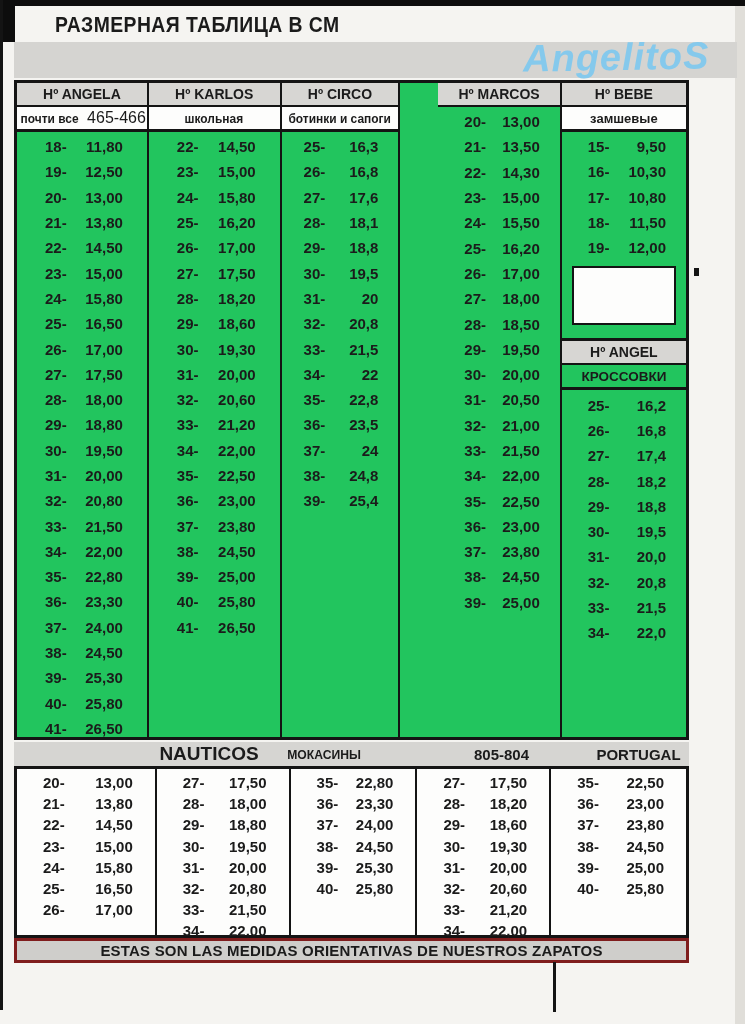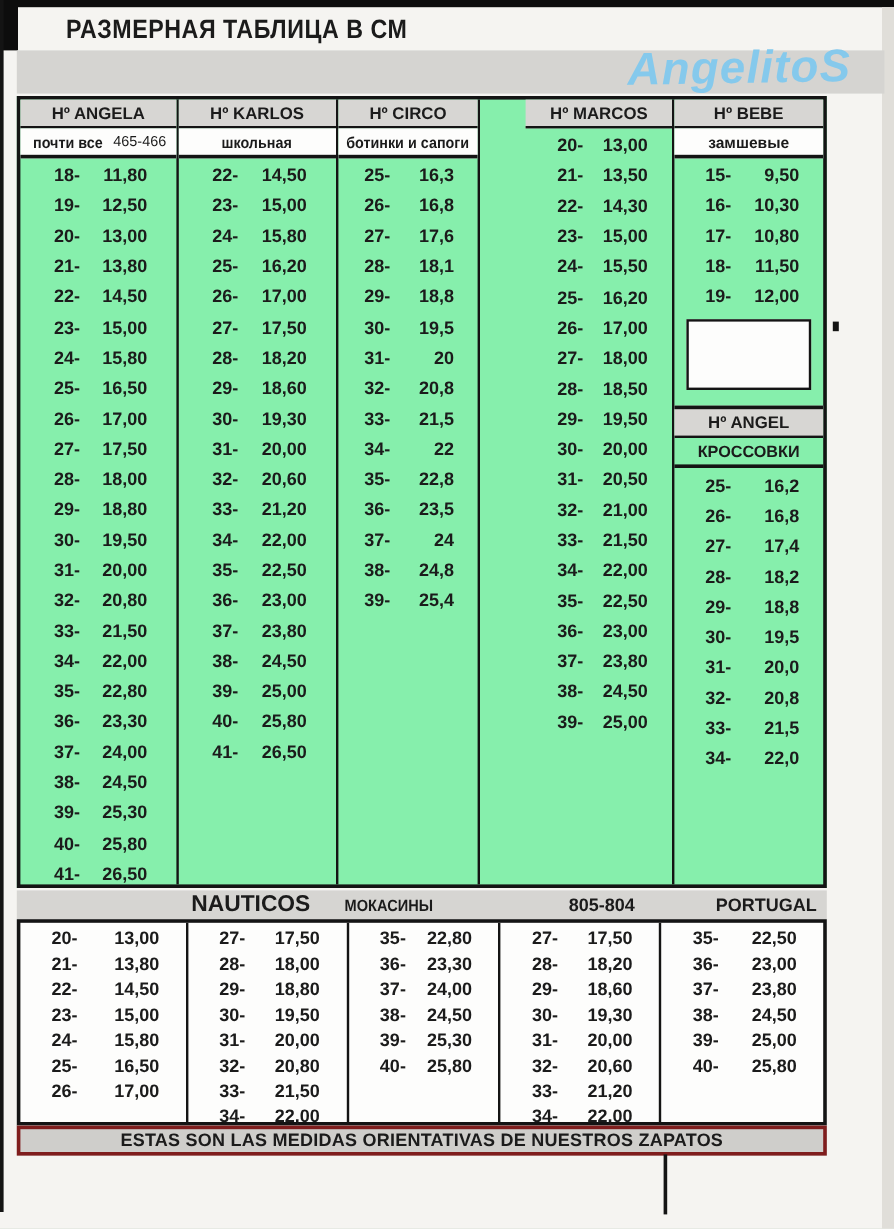--- a/index.html
+++ b/index.html
@@ -11,28 +11,28 @@
   .scan-left-line{position:absolute;left:0;top:0;width:3px;height:1010px;background:#141414;}
   .page-edge-right{position:absolute;left:735px;top:6px;width:10px;height:1018px;background:#e0ded9;}
   .scan-vline{position:absolute;left:553px;top:962px;width:3px;height:50px;background:#141414;}
   .scan-dot{position:absolute;left:694px;top:268px;width:5px;height:8px;background:#141414;}
   
   .ru-title{position:absolute;left:55px;top:12px;font-size:22px;font-weight:bold;transform:scaleX(.88);transform-origin:left;letter-spacing:.5px;white-space:nowrap;}
   .title-band{position:absolute;left:14px;top:42px;width:723px;height:36px;background:#d5d4d1;}
   .es-title{position:absolute;left:165px;top:2px;font-size:27px;font-weight:bold;letter-spacing:.5px;white-space:nowrap;}
   .brand{position:absolute;right:28px;top:-6px;font-size:38px;font-weight:bold;font-style:italic;letter-spacing:1px;transform:rotate(-1deg);white-space:nowrap;}
   
-  .main-table{position:absolute;left:14px;top:80px;width:675px;height:660px;border:3px solid #141414;background:#86efac;display:flex;box-sizing:border-box;}
+  .main-table{position:absolute;left:14px;top:80px;width:675px;height:660px;border:3px solid #141414;background:#22c55e;display:flex;box-sizing:border-box;}
   .col{border-right:2px solid #141414;display:flex;flex-direction:column;box-sizing:border-box;}
   .col:last-child{border-right:none;}
   .c1{width:141px;} .c2{width:142px;} .c3{width:127px;} .c4{width:132px;margin-left:38px;} .c5{width:133px;}
   .col-head{height:22px;background:#d7d6d3;border-bottom:2px solid #141414;display:flex;align-items:center;justify-content:center;font-weight:bold;font-size:14px;flex:none;}
   .col-sub{height:22px;background:#fdfdfc;border-bottom:3px solid #141414;display:flex;align-items:center;justify-content:center;font-weight:bold;font-size:13px;flex:none;white-space:nowrap;}
   .col-sub .tight{transform:scaleX(.92);}
-  .sub-n{font-weight:normal;font-size:12px;margin-left:6px;}
+  .sub-n{font-weight:normal;font-size:16px;margin-left:6px;}
   .rows{padding-top:2px;}
   .size-row{height:25.3px;display:flex;align-items:center;justify-content:space-between;padding:0 24px 0 28px;font-weight:bold;font-size:15px;}
   .c3 .size-row{padding:0 20px 0 22px;}
   .c4 .size-row,.c5 .size-row{padding:0 20px 0 26px;}
   .empty-box{width:100px;height:55px;border:2px solid #141414;margin:6px auto 0 auto;background:#fdfdfc;}
   .angel-head{margin-top:13px;height:22px;background:#d7d6d3;border-top:3px solid #141414;border-bottom:2px solid #141414;display:flex;align-items:center;justify-content:center;font-weight:bold;font-size:14px;flex:none;}
   .angel-sub{height:22px;border-bottom:3px solid #141414;display:flex;align-items:center;justify-content:center;font-weight:bold;font-size:13.5px;flex:none;}
   
   .bottom-band{position:absolute;left:14px;top:742px;width:675px;height:24px;background:#d6d5d2;}
   .bb-label{position:absolute;top:0;height:24px;display:flex;align-items:center;justify-content:center;font-weight:bold;white-space:nowrap;}

